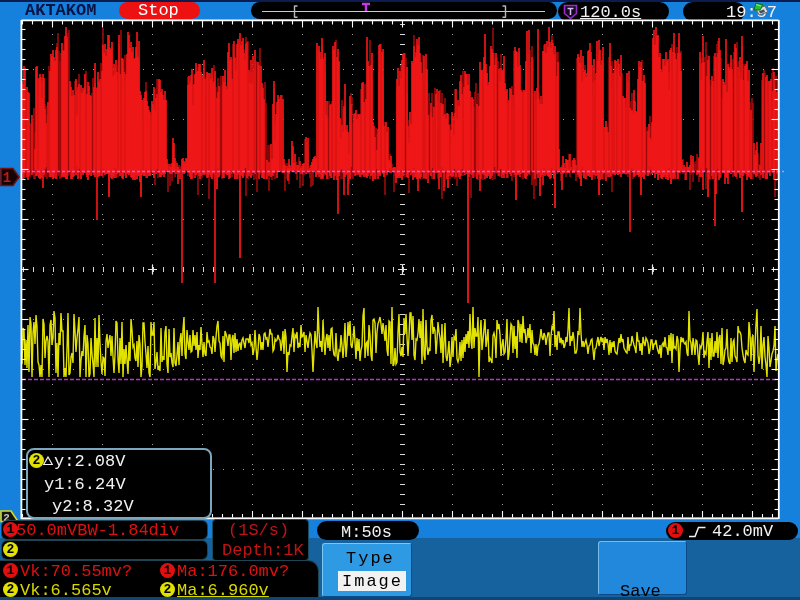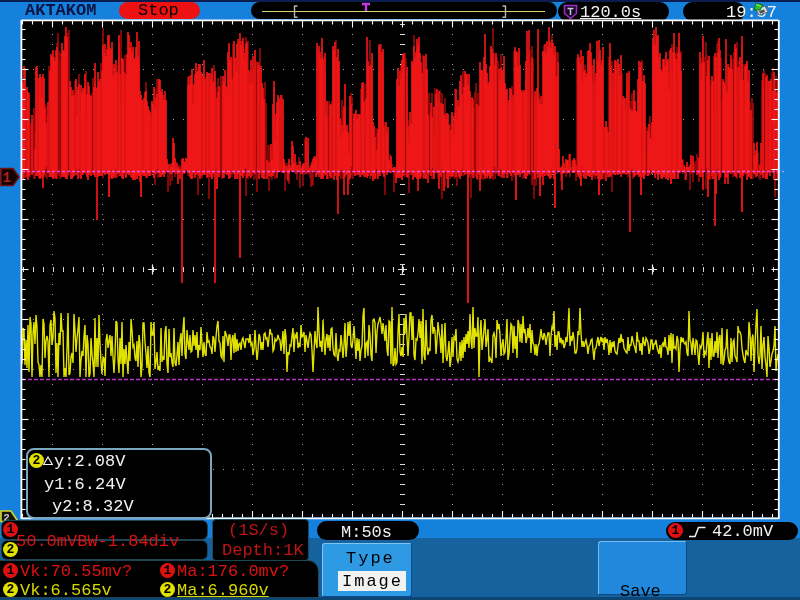--- a/index.html
+++ b/index.html
@@ -13,21 +13,21 @@
 .bR{background:#e01010;}
 .bY{background:#e2e200;}
 .mono17{font-size:17px;letter-spacing:0px;white-space:pre;}
 </style></head>
 <body>
 <div id="screen">
 <div class="abs" style="left:0;top:0;width:800px;height:2px;background:#0a1c50;"></div>
 
 <div class="abs mono17" style="left:25px;top:1px;color:#0a1444;font-weight:bold;">AKTAKOM</div>
 <div class="abs" style="left:119px;top:2px;width:81px;height:17px;background:#ee1111;border-radius:9px;"></div>
-<div class="abs mono17" style="left:138px;top:1px;color:#000000;">Stop</div>
+<div class="abs mono17" style="left:138px;top:1px;color:#ffffff;">Stop</div>
 
 <div class="abs" style="left:251px;top:2px;width:306px;height:17px;background:#000;border-radius:9px;"></div>
 <svg class="abs" style="left:251px;top:2px;" width="306" height="17">
  <line x1="11" y1="9.5" x2="294" y2="9.5" stroke="#d8d870" stroke-width="1"></line>
  <path d="M43 3.5h12M49 3.5v13" stroke="#bbb" stroke-width="1.6" fill="none" opacity="0"></path>
  <path d="M47 3v12M44 3h6" stroke="#aaa" stroke-width="0" fill="none"></path>
 
  <path d="M43.5 3.5v12.2M43.5 4h3M43.5 15.2h3" stroke="#b8b8b8" stroke-width="1.4" fill="none"></path>
  <path d="M254.5 3.5v12.2M254.5 4h-3M254.5 15.2h-3" stroke="#b8b8b8" stroke-width="1.4" fill="none"></path>
 
@@ -375,21 +375,21 @@
 <div class="abs mono17 wt" style="left:54px;top:452px;">y:2.08V</div>
 <div class="abs mono17 wt" style="left:44px;top:475px;">y1:6.24V</div>
 <div class="abs mono17 wt" style="left:44px;top:497px;margin-left:8px;">y2:8.32V</div>
 
 <div class="abs" id="botbg"></div>
 <div class="abs" id="botstrip"></div>
 
 <div class="abs" style="left:2px;top:521px;width:205px;height:18px;background:#000;border-radius:5px;box-shadow:0 0 0 1px #1e4454;"></div>
 <div class="abs" style="left:2px;top:541px;width:205px;height:18px;background:#000;border-radius:5px;box-shadow:0 0 0 1px #1e4454;"></div>
 <div class="badge bR abs" style="left:3px;top:522px;">1</div>
-<div class="abs mono17" style="left:16px;top:521px;color:#e01010;margin-top:11px;">50.0mVBW-1.84div</div>
+<div class="abs mono17" style="left:16px;top:521px;color:#e01010;">50.0mVBW-1.84div</div>
 <div class="badge bY abs" style="left:3px;top:542px;">2</div>
 
 <div class="abs" style="left:212px;top:519px;width:97px;height:42px;background:#000;
  border:1px solid #1c4a60;border-radius:4px;"></div>
 <div class="abs mono17" style="left:228px;top:521px;color:#c01414;">(1S/s)</div>
 <div class="abs mono17" style="left:222px;top:541px;color:#c01414;">Depth:1K</div>
 
 <div class="abs" style="left:317px;top:521px;width:102px;height:19px;background:#000;border-radius:10px;"></div>
 <div class="abs mono17 wt" style="left:341px;top:523px;text-align:center;">M:50s</div>
 

